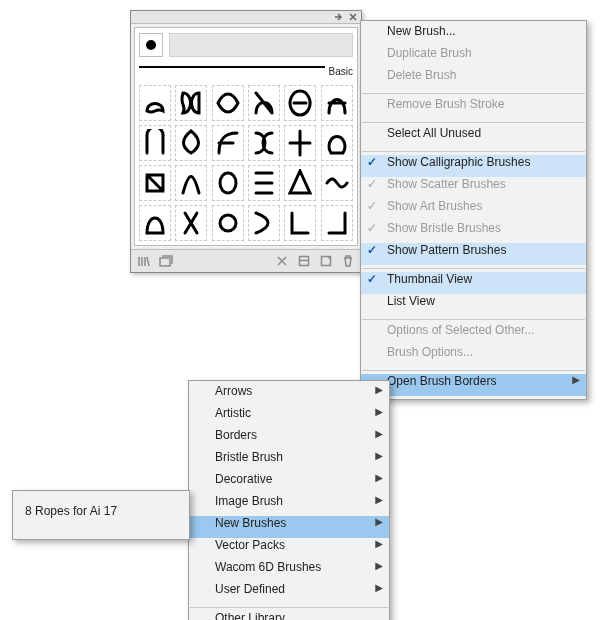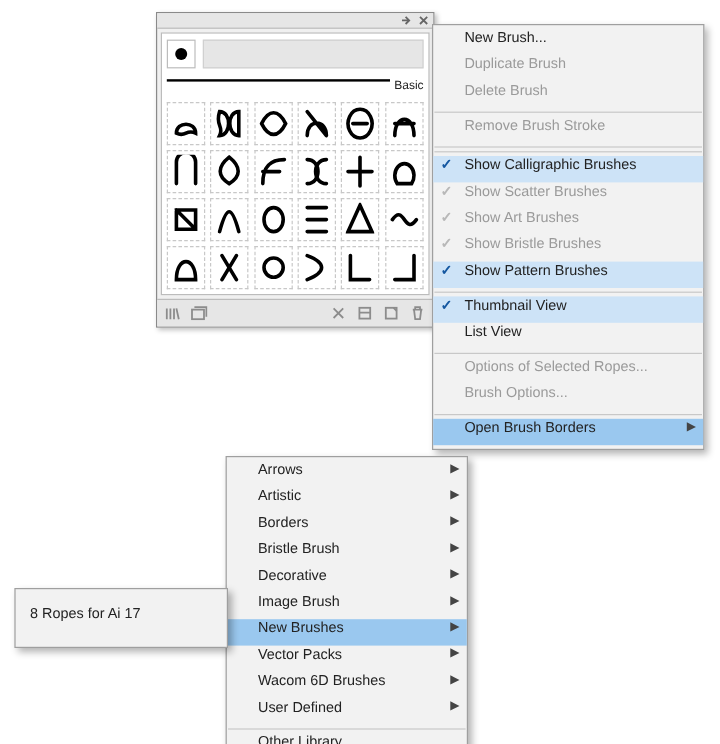--- a/index.html
+++ b/index.html
@@ -247,20 +247,23 @@
         <span>Duplicate Brush</span>
       </div>
       <div class="item disabled">
         <span>Delete Brush</span>
       </div>
       <div class="sep"></div>
       <div class="item disabled">
         <span>Remove Brush Stroke</span>
       </div>
       <div class="sep"></div>
+      <div class="item">
+        <span>Select All Unused</span>
+      </div>
       <div class="sep"></div>
       <div class="item hl2">
         <span class="check">✓</span>
         <span>Show Calligraphic Brushes</span>
       </div>
       <div class="item disabled">
         <span class="check">✓</span>
         <span>Show Scatter Brushes</span>
       </div>
       <div class="item disabled">
@@ -278,21 +281,21 @@
       <div class="sep"></div>
       <div class="item hl2">
         <span class="check">✓</span>
         <span>Thumbnail View</span>
       </div>
       <div class="item">
         <span>List View</span>
       </div>
       <div class="sep"></div>
       <div class="item disabled">
-        <span>Options of Selected Ropes...</span>
+        <span>Options of Selected Other...</span>
       </div>
       <div class="item disabled">
         <span>Brush Options...</span>
       </div>
       <div class="sep"></div>
       <div class="item hl">
         <span>Open Brush Borders</span>
         <span class="arrow">▶</span>
       </div>
     </div>

